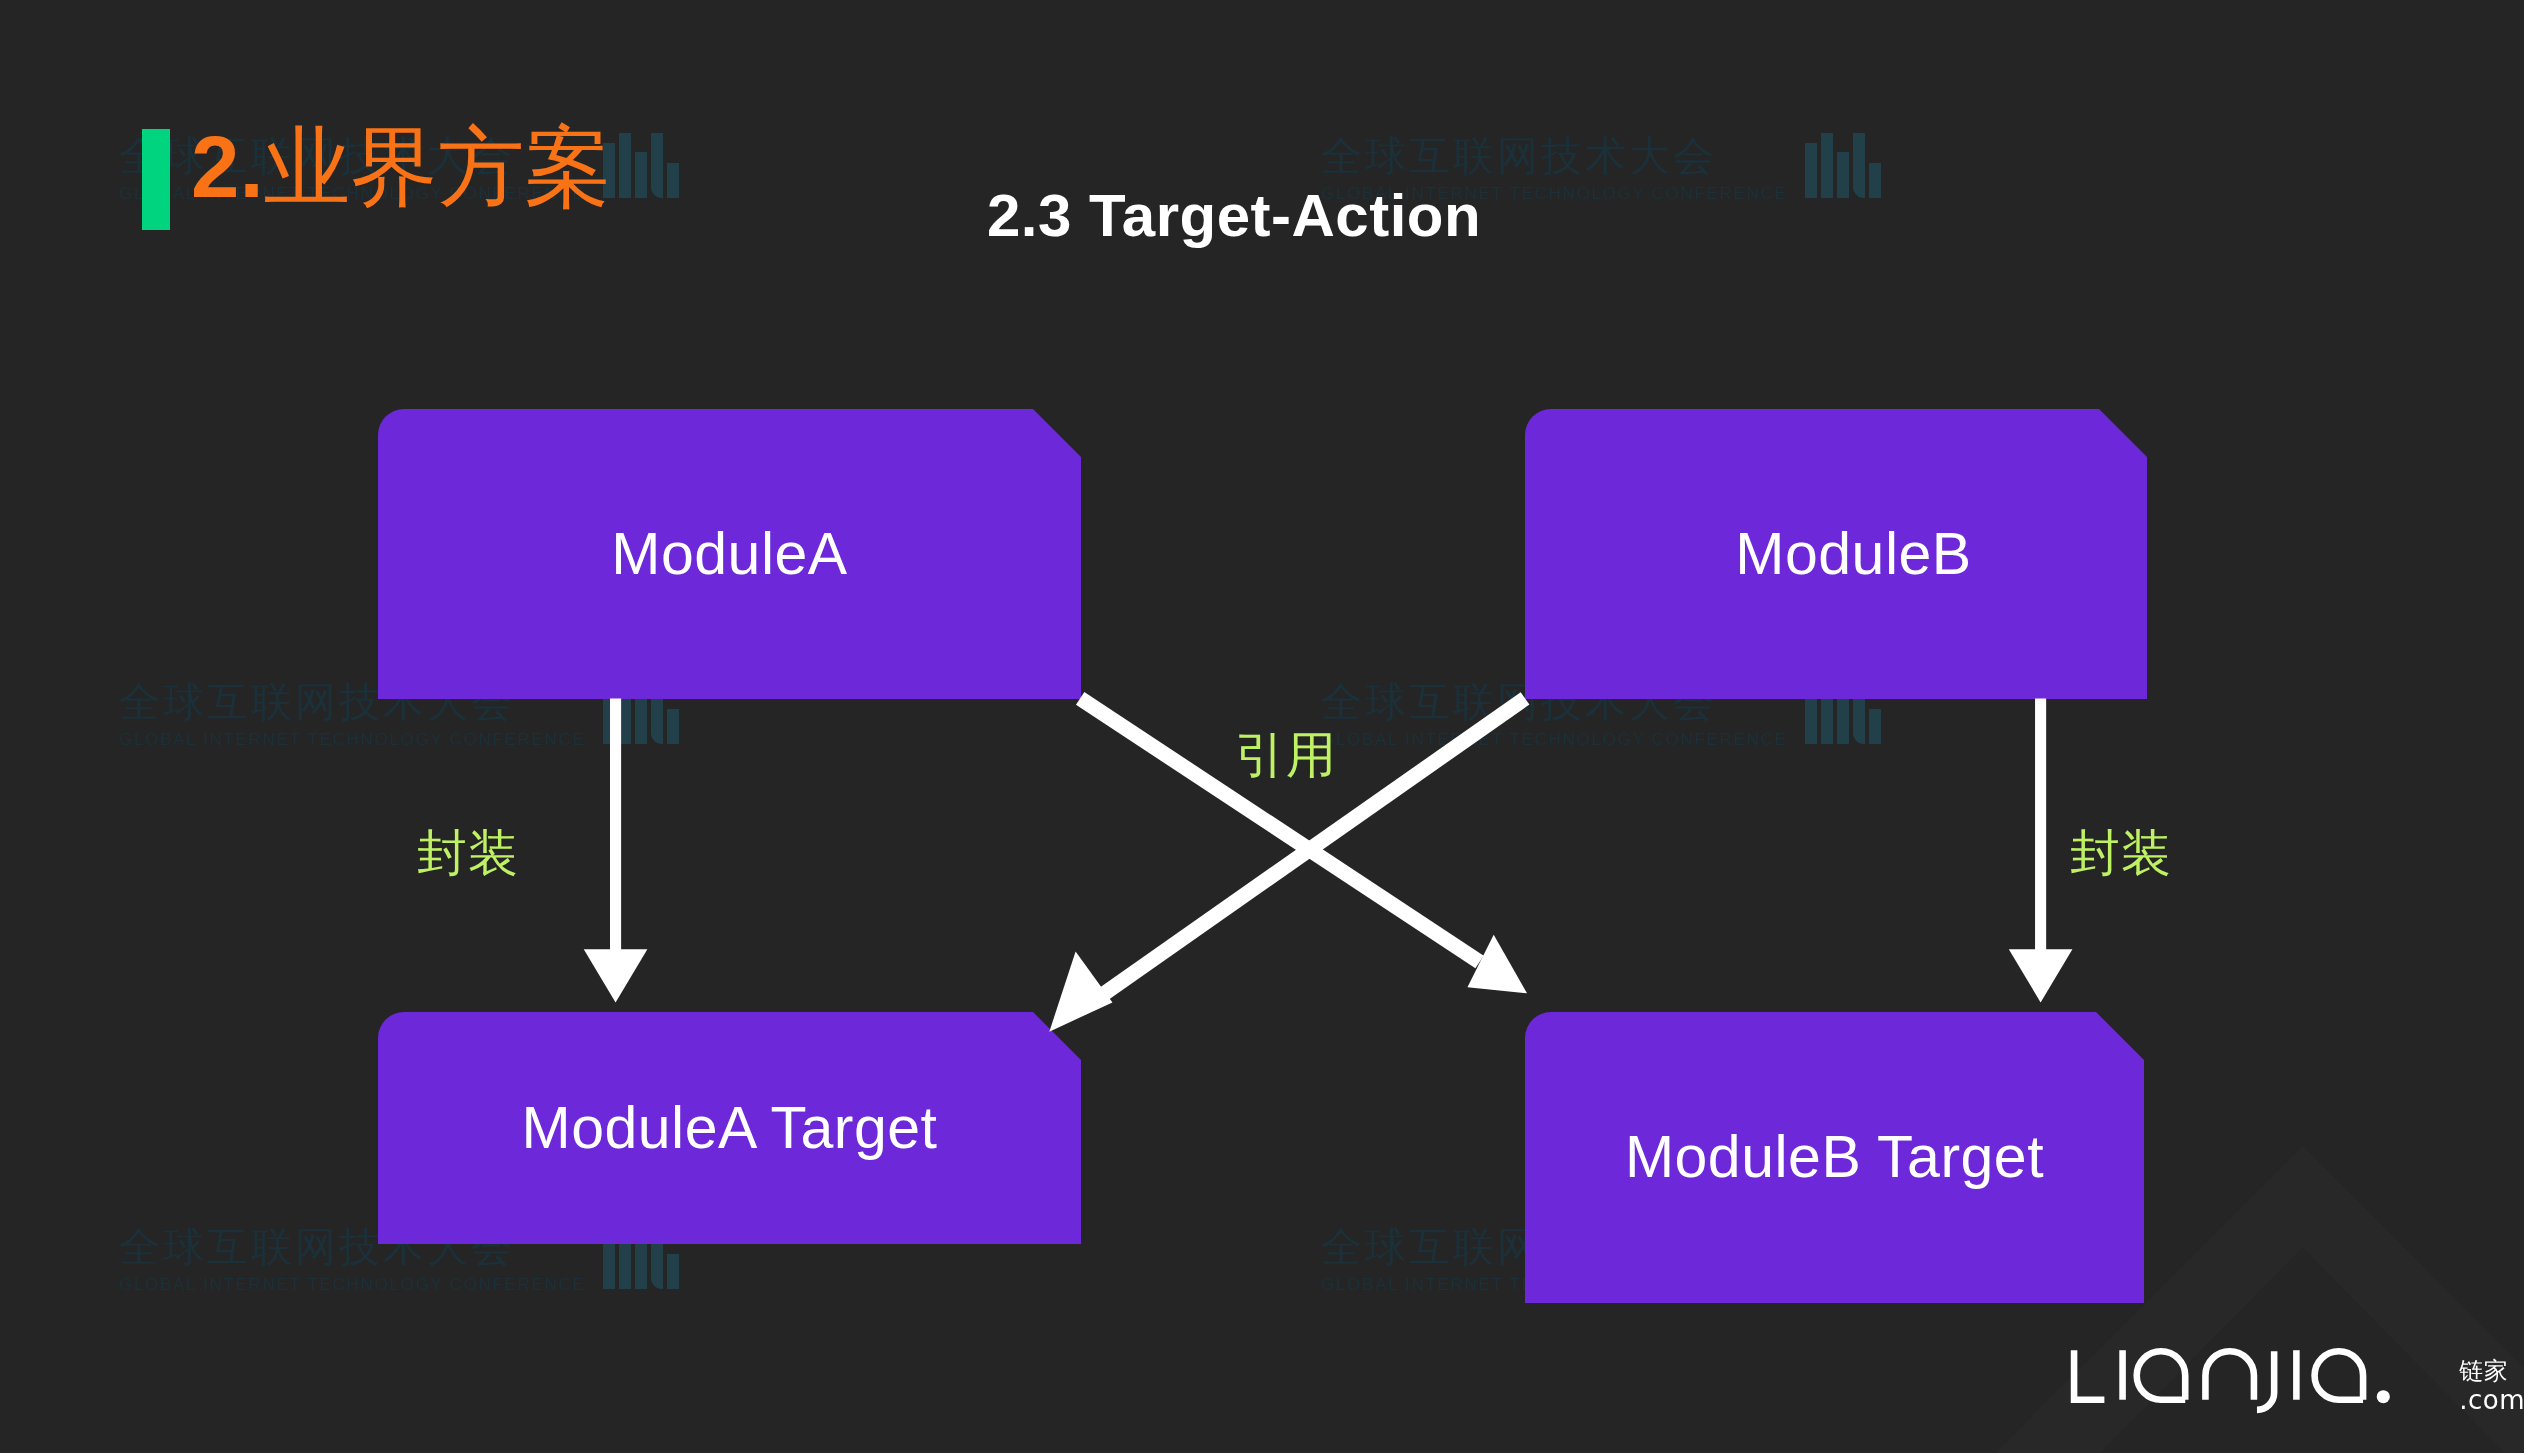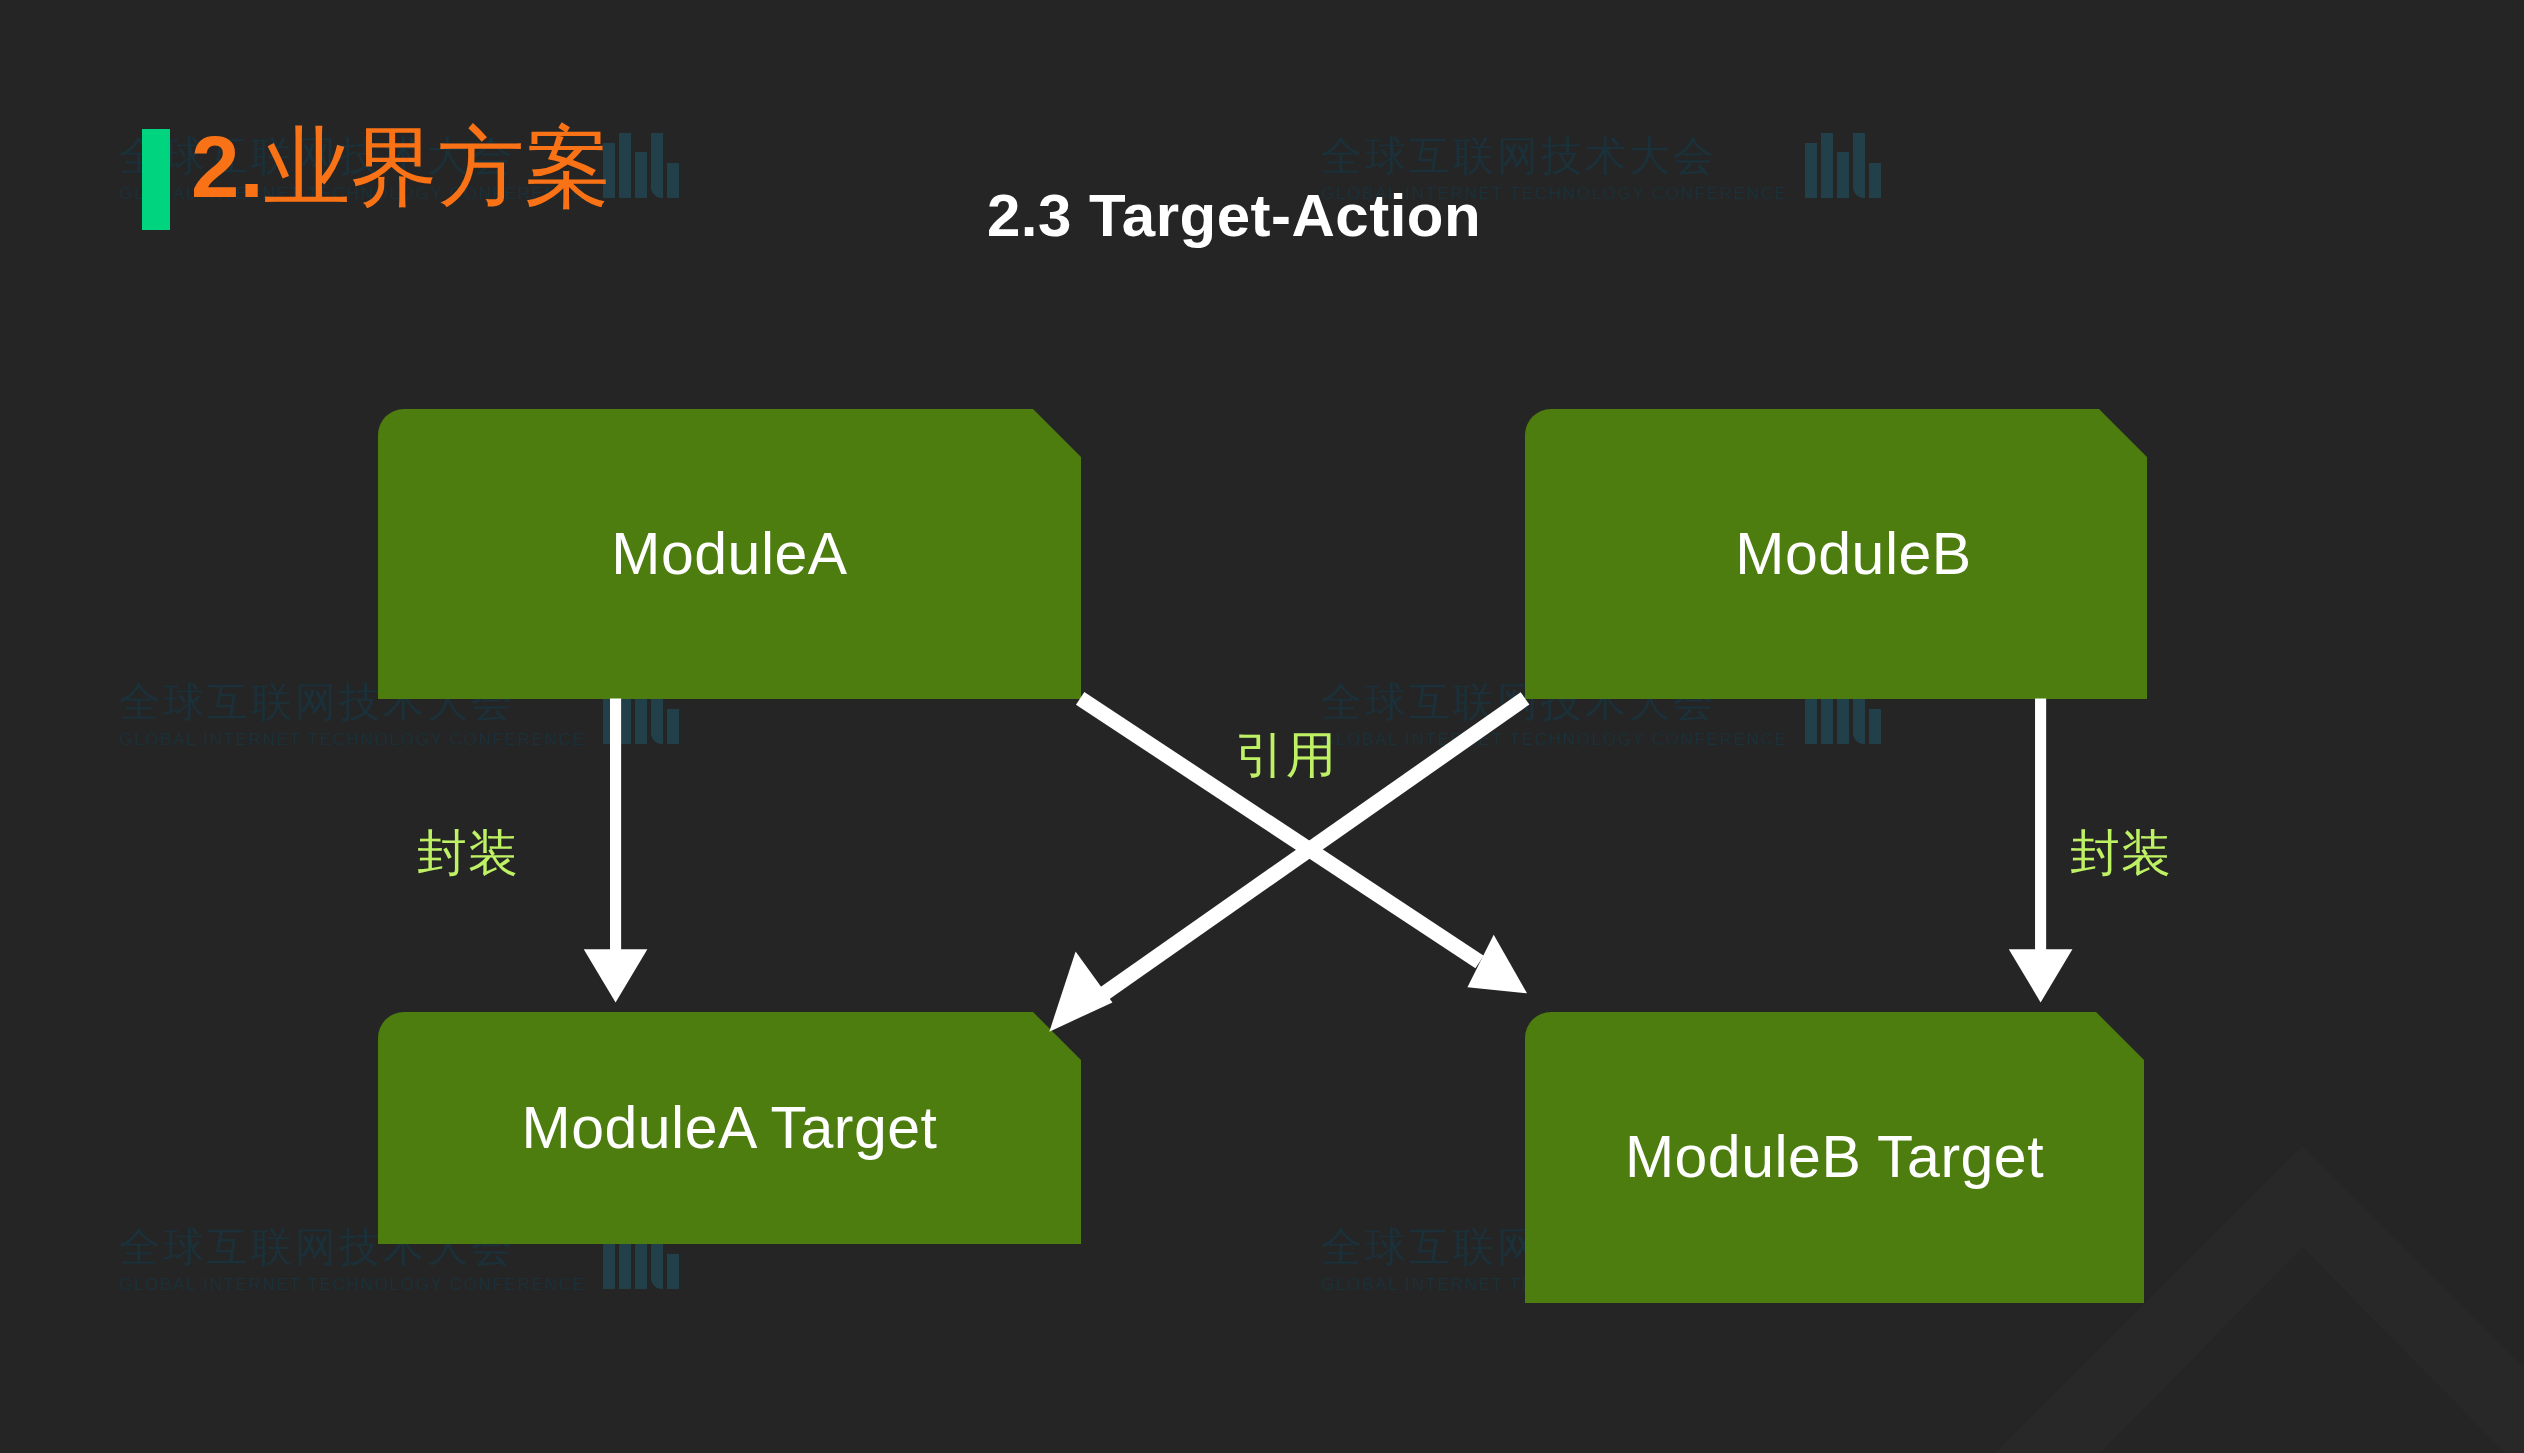--- a/index.html
+++ b/index.html
@@ -119,21 +119,21 @@
     font-weight: 700;
     color: #ffffff;
     white-space: nowrap;
     z-index: 3;
     letter-spacing: 0.5px;
   }
 
   
   .box {
     position: absolute;
-    background: #4d7c0f;
+    background: #6d28d9;
     z-index: 2;
     display: flex;
     align-items: center;
     justify-content: center;
     border-top-left-radius: 26px;
     
     clip-path: polygon(0 0, calc(100% - 48px) 0, 100% 48px, 100% 100%, 0 100%);
   }
   .box-label {
     color: #ffffff;
@@ -340,15 +340,40 @@
     <g>
       <line x1="3020" y1="1383" x2="2176" y2="1975" stroke="#ffffff" stroke-width="30"></line>
       <polygon points="2078,2043 2130,1884 2203,1985" fill="#ffffff"></polygon>
     </g>
   </svg>
 
   <div class="edge-label lbl-encap-left">封装</div>
   <div class="edge-label lbl-encap-right">封装</div>
   <div class="edge-label lbl-ref">引用</div>
 
+  <div class="logo">
+    <svg width="384" height="76" viewBox="0 0 760 150">
+      <g fill="none" stroke="#ffffff" stroke-width="13" stroke-linecap="butt">
+
+        <path d="M 12 22 L 12 120 L 72 120"></path>
+
+        <path d="M 108 22 L 108 120"></path>
+
+        <path d="M 232 120 L 232 72 A 48 48 0 1 0 184 120 L 232 120"></path>
+
+        <path d="M 272 120 L 272 72 A 48 48 0 0 1 368 72 L 368 120"></path>
+
+        <path d="M 408 24 L 408 106 A 34 34 0 0 1 374 140"></path>
+
+        <path d="M 452 22 L 452 120"></path>
+
+        <path d="M 584 120 L 584 72 A 48 48 0 1 0 536 120 L 584 120"></path>
+      </g>
+      <circle cx="624" cy="114" r="13" fill="#ffffff"></circle>
+    </svg>
+    <div class="logo-right">
+      <span class="logo-cn">链家</span>
+      <span class="logo-dotcom">.com</span>
+    </div>
+  </div>
 
 </div>
 
 
 </body></html>

